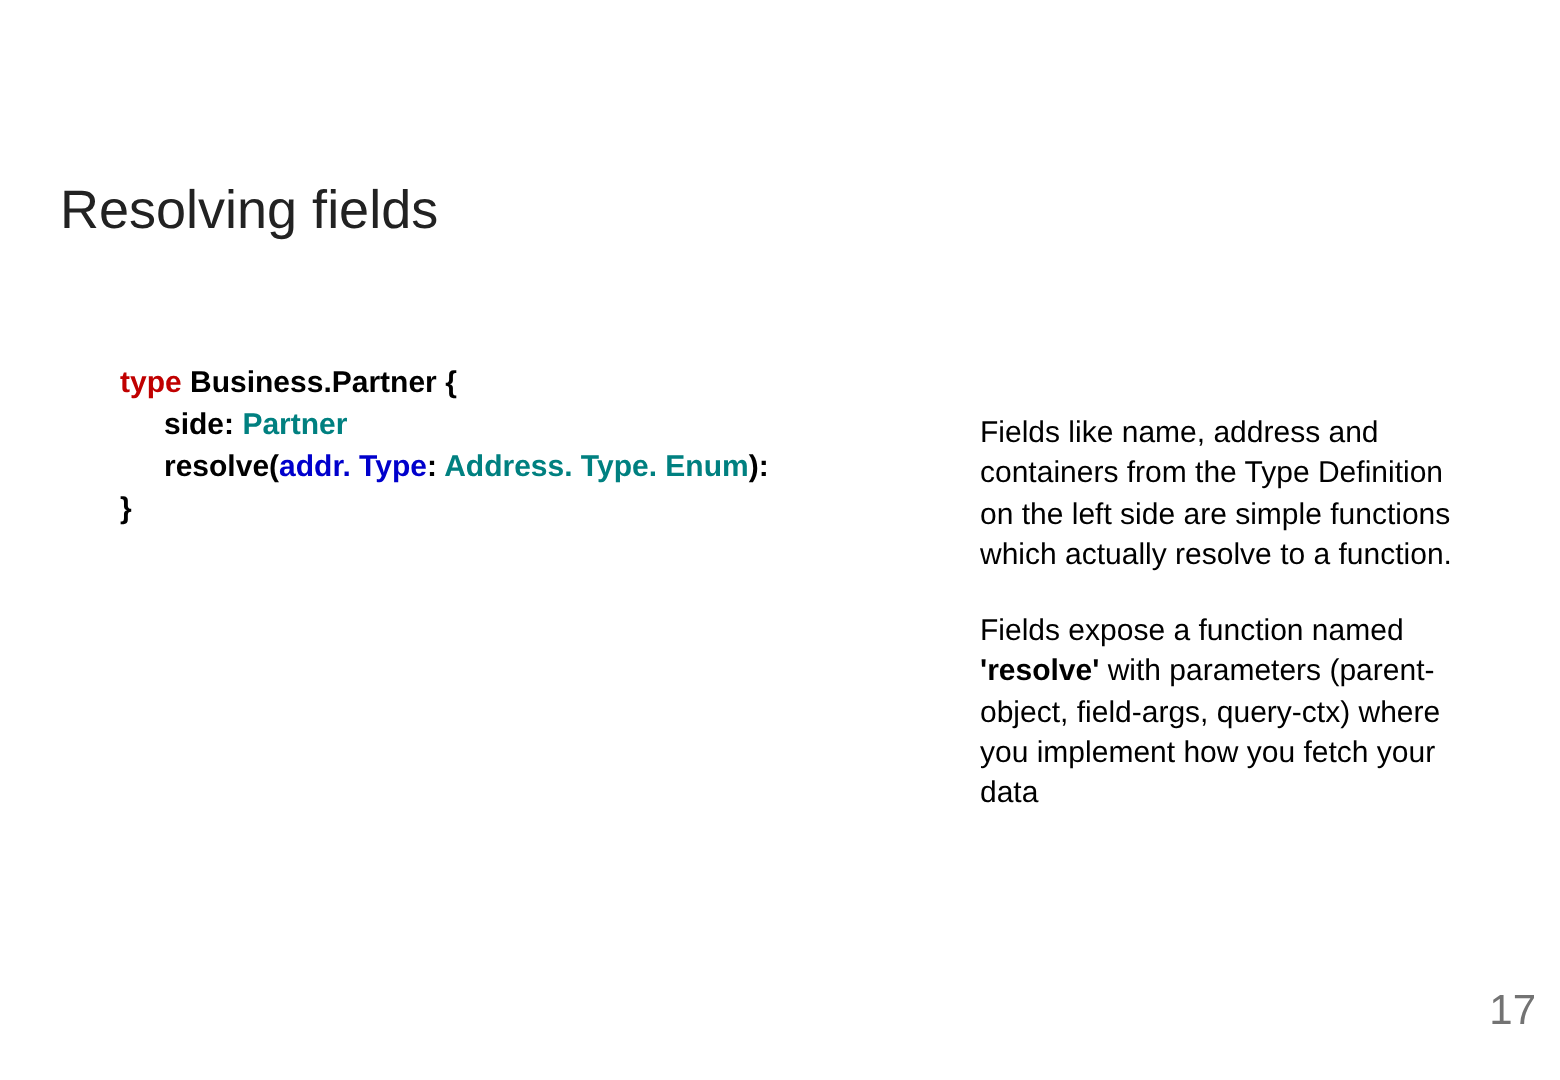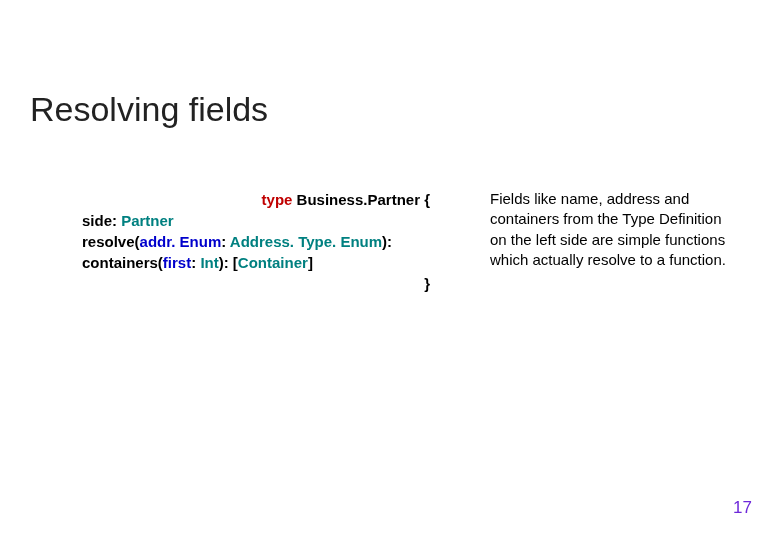--- a/index.html
+++ b/index.html
@@ -11,90 +11,91 @@
     position: relative;
     color: #000;
   }
   .slide {
     width: 100%;
     height: 100%;
     padding: 90px 30px 30px 30px;
     position: relative;
   }
   .title {
-    font-size: 34px;
+    font-size: 27px;
     font-weight: 400;
     color: #222;
     margin-bottom: 60px;
   }
   .content {
     display: flex;
     gap: 60px;
   }
   .left-col {
     flex: 0 0 400px;
     padding-left: 30px;
   }
   .right-col {
     flex: 1;
     padding-right: 20px;
+    margin-top: 26px;
   }
   .code-block {
     font-family: Arial, Helvetica, sans-serif;
     font-size: 15px;
     line-height: 1.4;
     font-weight: 700;
   }
-  .indent1 { padding-left: 0; text-align: right; }
+  .indent1 { padding-left: 0; }
   .indent2 { padding-left: 22px; }
   .kw-red { color: #c00000; }
   .kw-teal { color: #008080; }
   .kw-blue { color: #0000cc; }
   .kw-black { color: #000; }
   .body-text {
     font-size: 15px;
     line-height: 1.35;
     color: #000;
   }
   .para { margin-bottom: 18px; }
   .bold { font-weight: 700; }
   .page-num {
     position: absolute;
     bottom: 22px;
-    right: 28px;
-    font-size: 17px;
-    color: #6d28d9;
+    right: 12px;
+    font-size: 21px;
+    color: #737373;
   }
 </style>
 </head>
 <body>
 
 <div class="slide">
   <h1 class="title">Resolving fields</h1>
 
   <div class="content">
     <div class="left-col">
       <div class="code-block">
         <div class="indent1">
           <span class="kw-red">type</span><span class="kw-black"> Business.Partner </span><span class="kw-black">{</span>
         </div>
         <div class="indent2">
           <span class="kw-black">side: </span><span class="kw-teal">Partner</span>
         </div>
         <div class="indent2">
-          <span class="kw-black">resolve(</span><span class="kw-blue">addr. Enum</span><span class="kw-black">: </span><span class="kw-teal">Address. Type. Enum</span><span class="kw-black">):</span>
-        </div>
-        <div class="indent2">
-          <span class="kw-black">containers(</span><span class="kw-blue">first</span><span class="kw-black">: </span><span class="kw-teal">Int</span><span class="kw-black">): [</span><span class="kw-teal">Container</span><span class="kw-black">]</span>
+          <span class="kw-black">resolve(</span><span class="kw-blue">addr. Type</span><span class="kw-black">: </span><span class="kw-teal">Address. Type. Enum</span><span class="kw-black">):</span>
         </div>
         <div class="indent1">
           <span class="kw-black">}</span>
         </div>
       </div>
     </div>
 
     <div class="right-col">
       <p class="body-text para">Fields like name, address and containers from the Type Definition on the left side are simple functions which actually resolve to a function.</p>
+      <p class="body-text para">
+        <span>Fields expose a function named </span><span class="bold">'resolve'</span><span> with parameters (parent-object, field-args, query-ctx) where you implement how you fetch your data</span>
+      </p>
     </div>
   </div>
 
   <div class="page-num">17</div>
 </div>
 
 </body></html>

